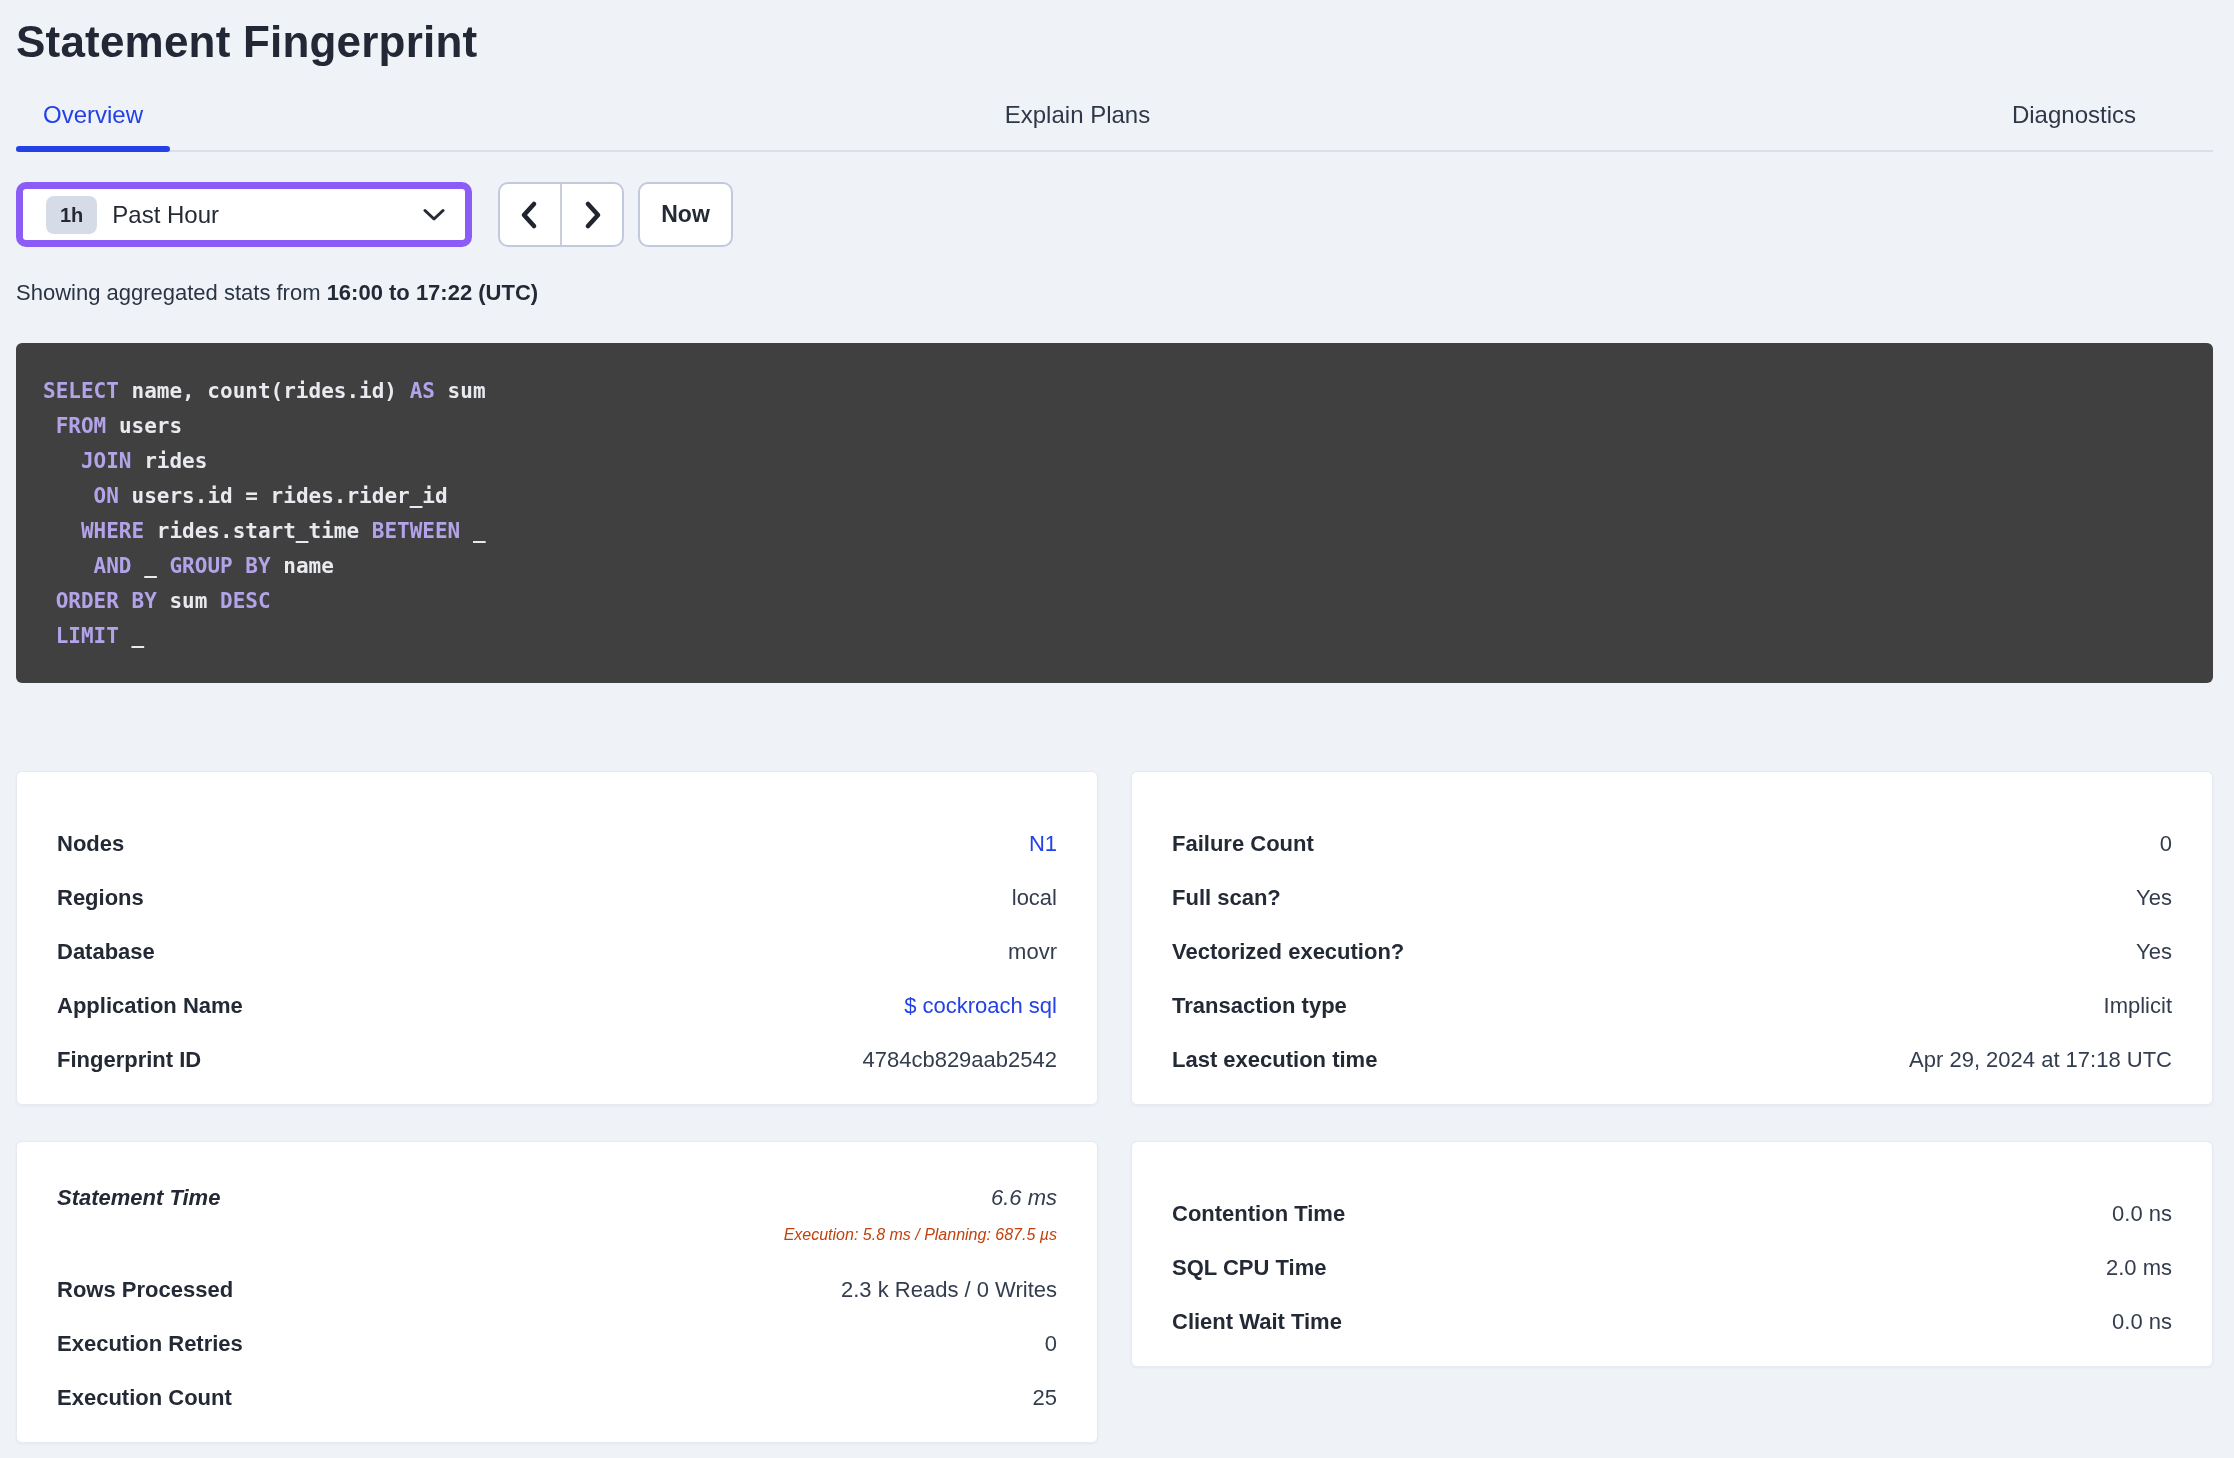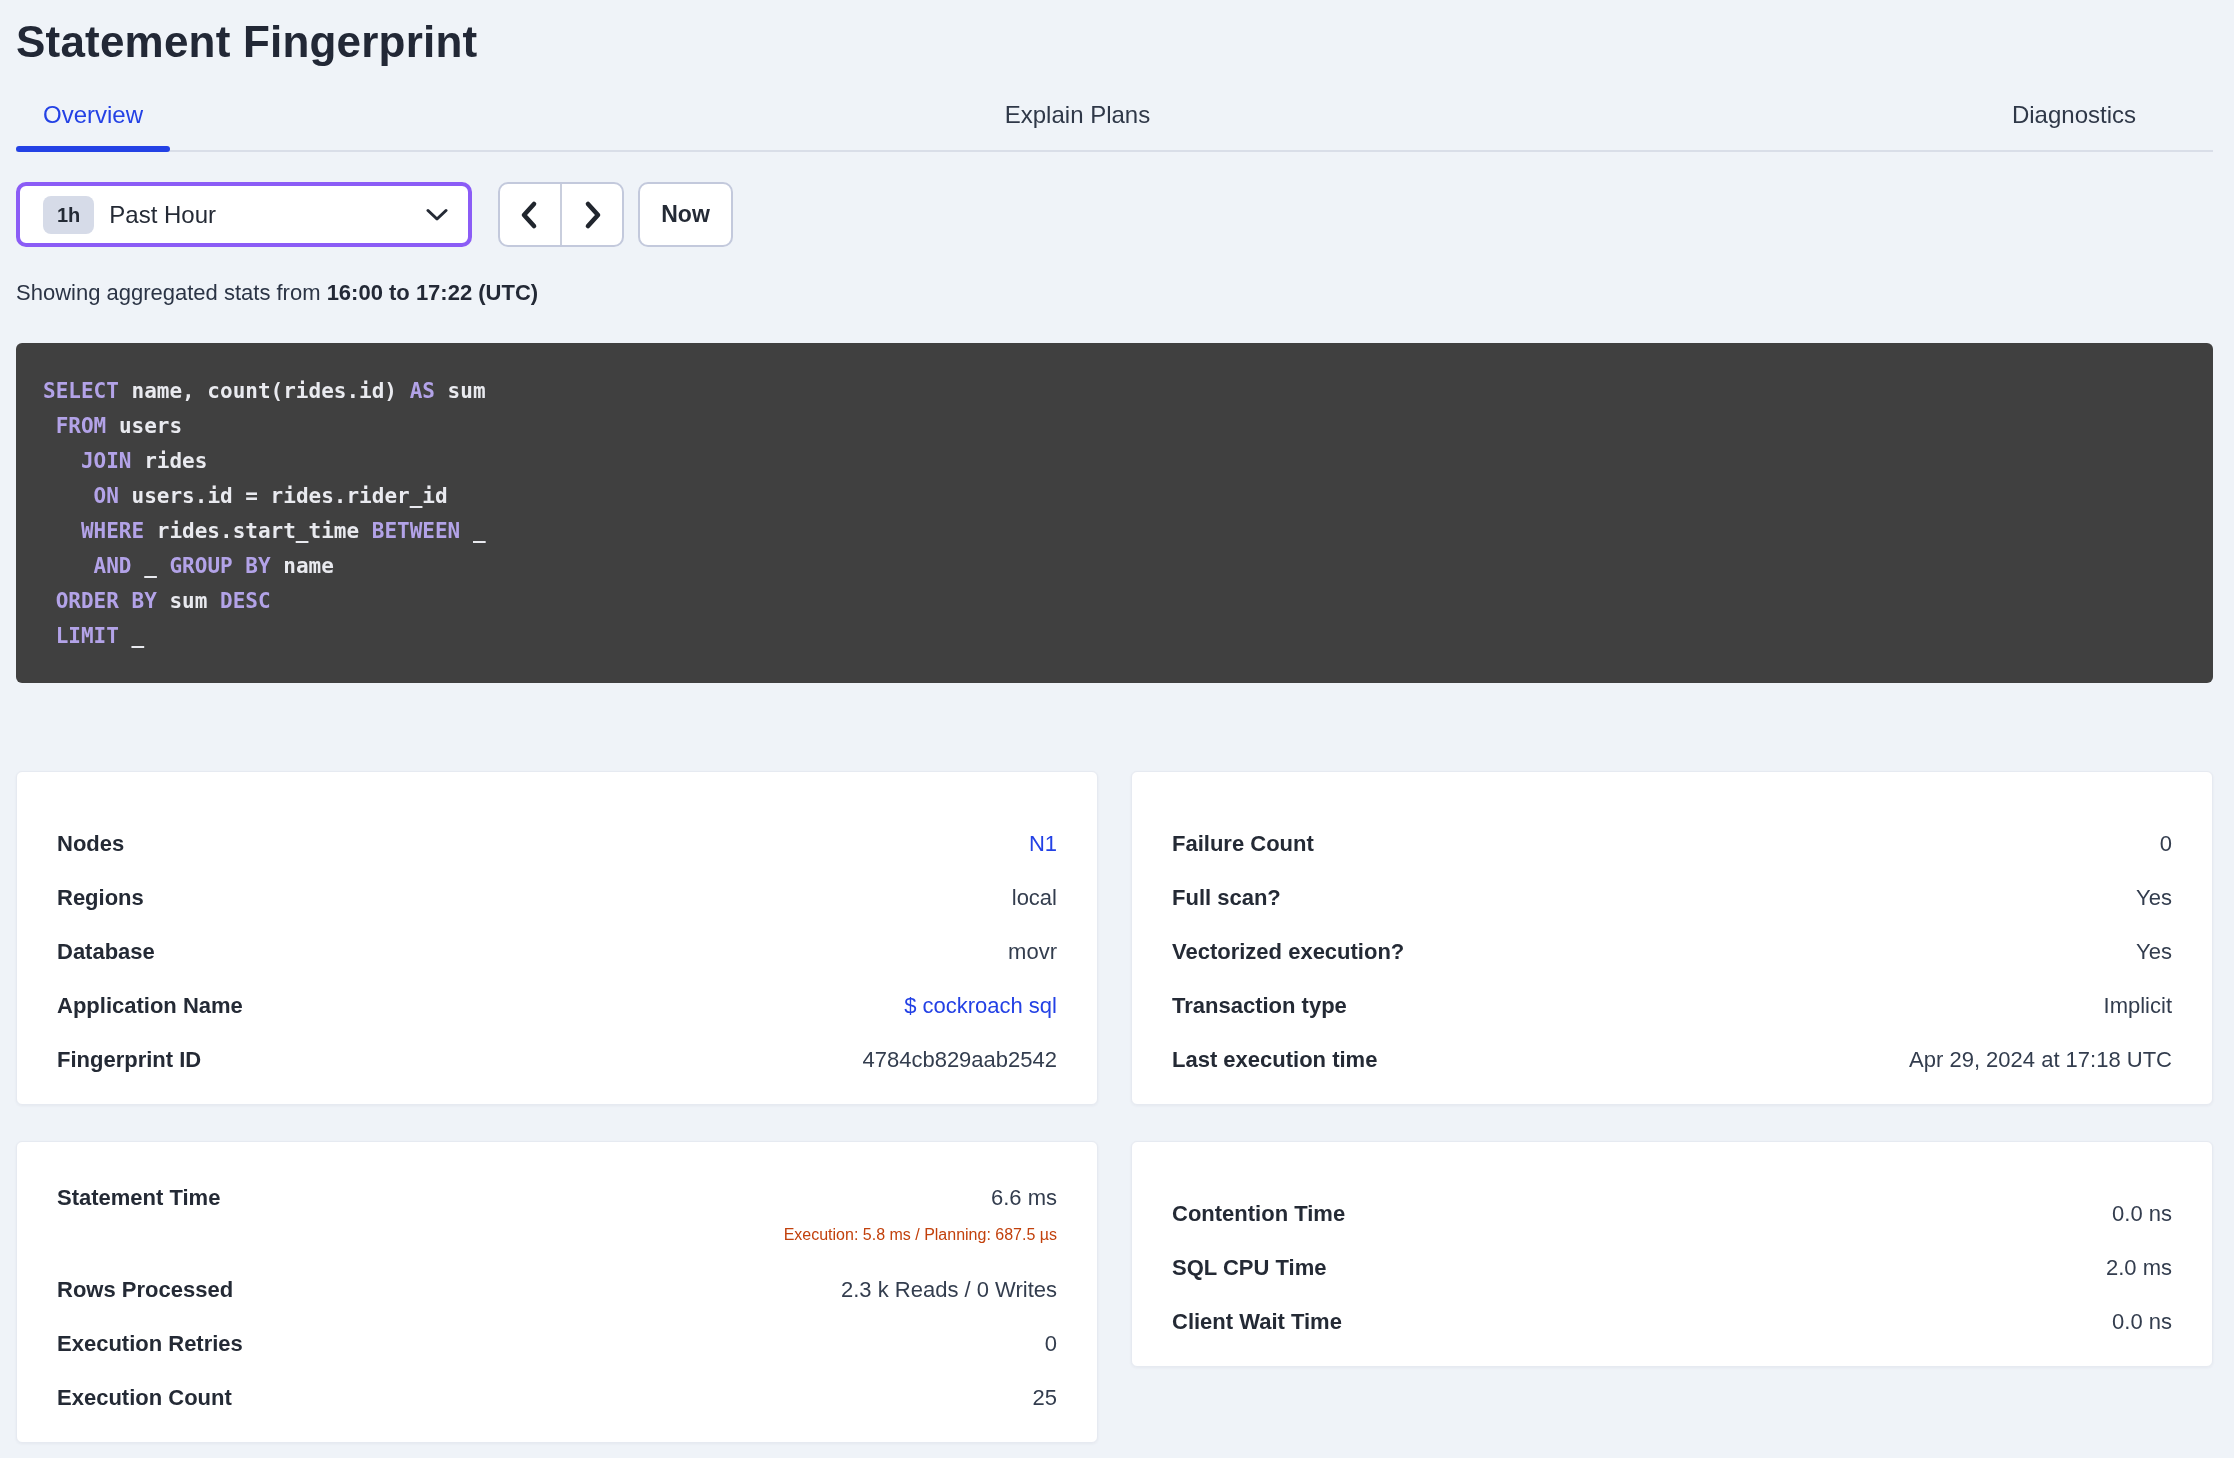--- a/index.html
+++ b/index.html
@@ -30,21 +30,21 @@
   }
   .tab.active { color:#2341e5; }
   .tab.active::after {
     content:""; position:absolute; left:0; right:0; bottom:-2px; height:6px;
     border-radius:3px; background:#2341e5;
   }
 
   
   .controls { margin-top:30px; display:flex; align-items:stretch; height:65px; }
   .picker {
-    width:456px; background:#fff; border:4px solid #8b5cf6; border-radius:10px;
+    width:456px; background:#fff; border:7px solid #8b5cf6; border-radius:10px;
     display:flex; align-items:center; padding:0 20px 0 23px; margin-right:26px;
     cursor:pointer;
   }
   .badge {
     background:#d6dbe8; border-radius:8px; height:38px; line-height:38px;
     padding:0 14px; font-weight:700; font-size:20px; color:#242a35;
   }
   .picker-label { margin-left:15px; font-size:24px; color:#242a35; flex:1; }
   .chev { color:#242a35; display:block; }
   .arrow-group {
@@ -82,21 +82,21 @@
     align-items:start;
   }
   .card {
     background:#fff; border:1px solid #e6eaf1; border-radius:6px;
     padding:31px 40px; box-shadow:0 1px 3px rgba(30,40,70,.05);
   }
   .srow { display:flex; justify-content:space-between; align-items:flex-end; min-height:54px; }
   .srow .label { font-weight:700; font-size:22px; color:#242a35; }
   .srow .value { font-size:22px; color:#333d4e; text-align:right; }
   .srow .value.link { color:#2341e5; cursor:pointer; }
-  .srow.tall { align-items:flex-start; }
+  .srow.tall { align-items:flex-start;font-style:italic; }
   .srow.tall .label { line-height:50px; }
   .vstack { text-align:right; }
   .vstack .main { display:block; line-height:50px; }
   .vstack .sub { display:block; line-height:28px; font-size:16px; color:#c2410c; margin-top:-2px; }
 </style>
 </head>
 <body>
 
 <div class="page">
 

